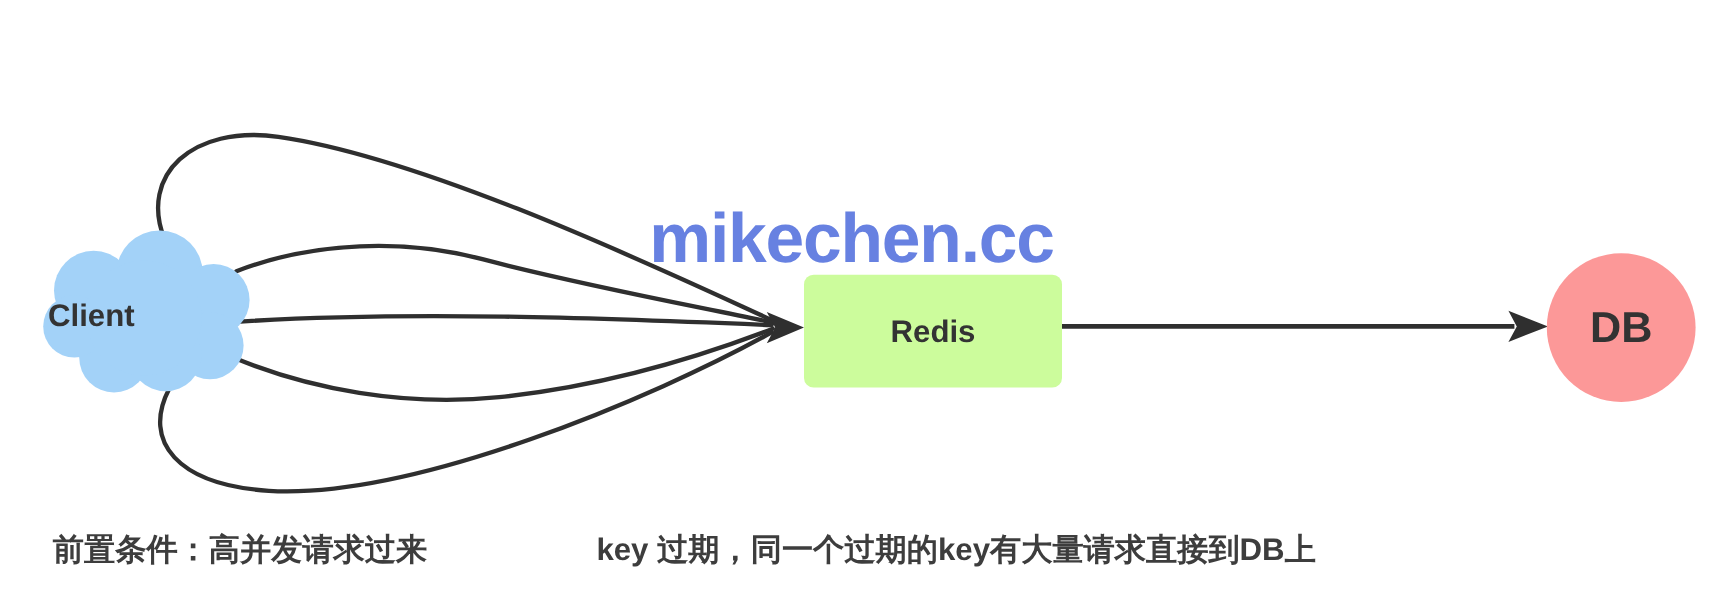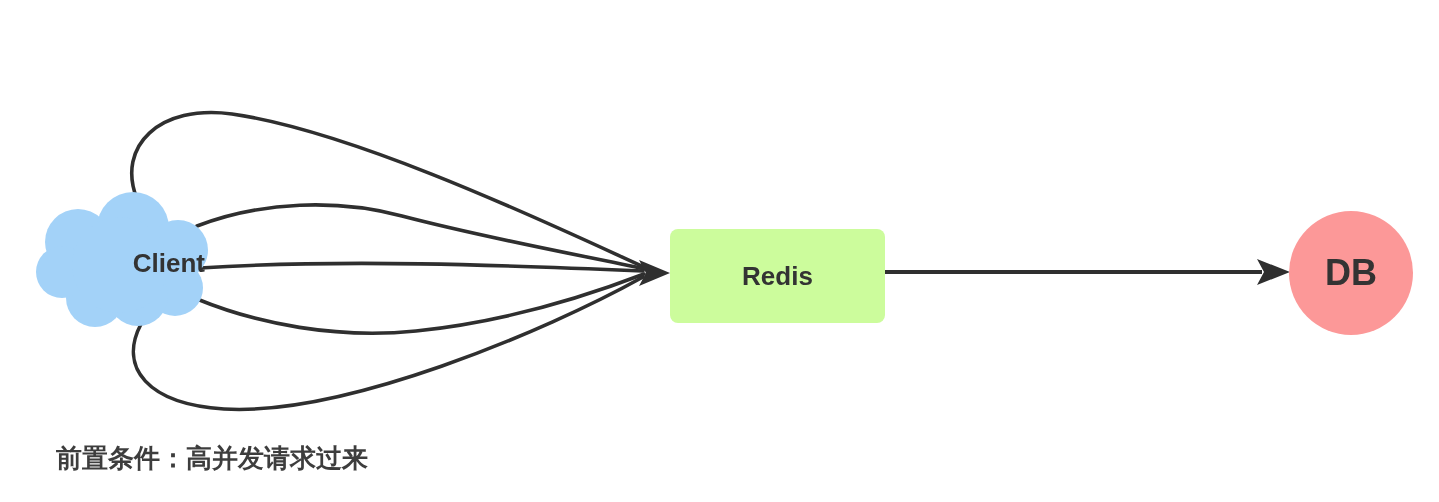--- a/index.html
+++ b/index.html
@@ -21,26 +21,26 @@
     display:flex;align-items:center;justify-content:center;
     font-size:24px;font-weight:bold;color:var(--text);
   }
   .node{position:absolute;z-index:2;display:flex;align-items:center;justify-content:center;
     font-weight:bold;color:var(--text);}
   .node.redis{left:670px;top:229px;width:215px;height:94px;background:var(--redis-fill);
     border-radius:8px;font-size:26px;justify-content:center;}
   .node.db{left:1289px;top:211px;width:124px;height:124px;background:var(--db-fill);
     border-radius:50%;font-size:36px;}
   .client-label{position:absolute;left:40px;top:248px;width:165px;z-index:3;
-    text-align:right;font-size:26px;font-weight:bold;color:var(--text);}
+    text-align:left;font-size:26px;font-weight:bold;color:var(--text);}
   .watermark{position:absolute;left:541px;top:170px;z-index:4;
     font-size:58px;line-height:1;font-weight:bold;color:var(--watermark);letter-spacing:-1px;}
   .caption{position:absolute;top:441px;z-index:3;font-size:26px;font-weight:bold;color:#3d3d3d;
     white-space:nowrap;}
-  .caption-left{left:56px;}
+  .caption-left{left:44px;}
   .caption-right{left:497px;}
 </style>
 </head>
 <body>
 
 <div class="stage">
 
   <svg width="1439" height="502" viewBox="0 0 1439 502">
 
     <g>
@@ -73,16 +73,18 @@
   <div class="node redis">
     <span>Redis</span>
   </div>
 
   <div class="node db">
     <span>DB</span>
   </div>
 
   <div class="client-label">Client</div>
 
+  <div class="watermark">mikechen.cc</div>
 
   <div class="caption caption-left">前置条件：高并发请求过来</div>
+  <div class="caption caption-right">key 过期，同一个过期的key有大量请求直接到DB上</div>
 
 </div>
 
 </body></html>

